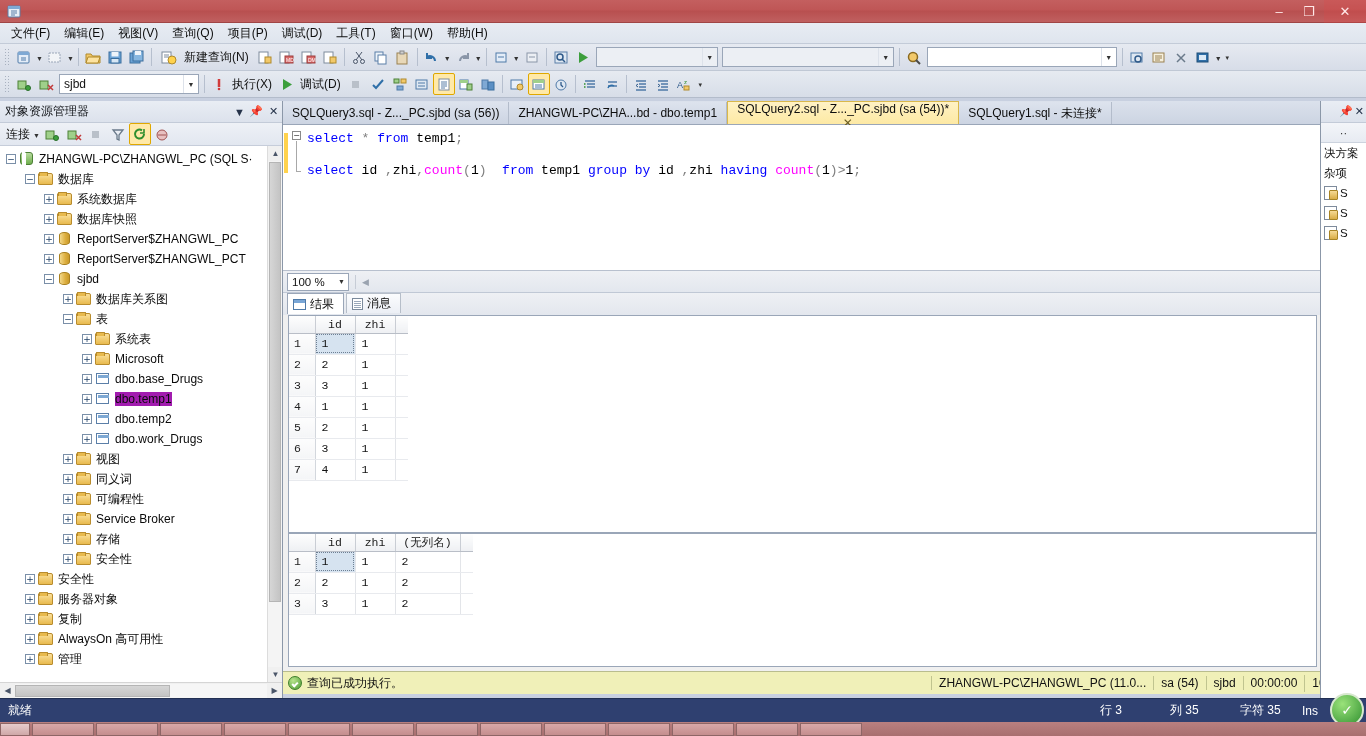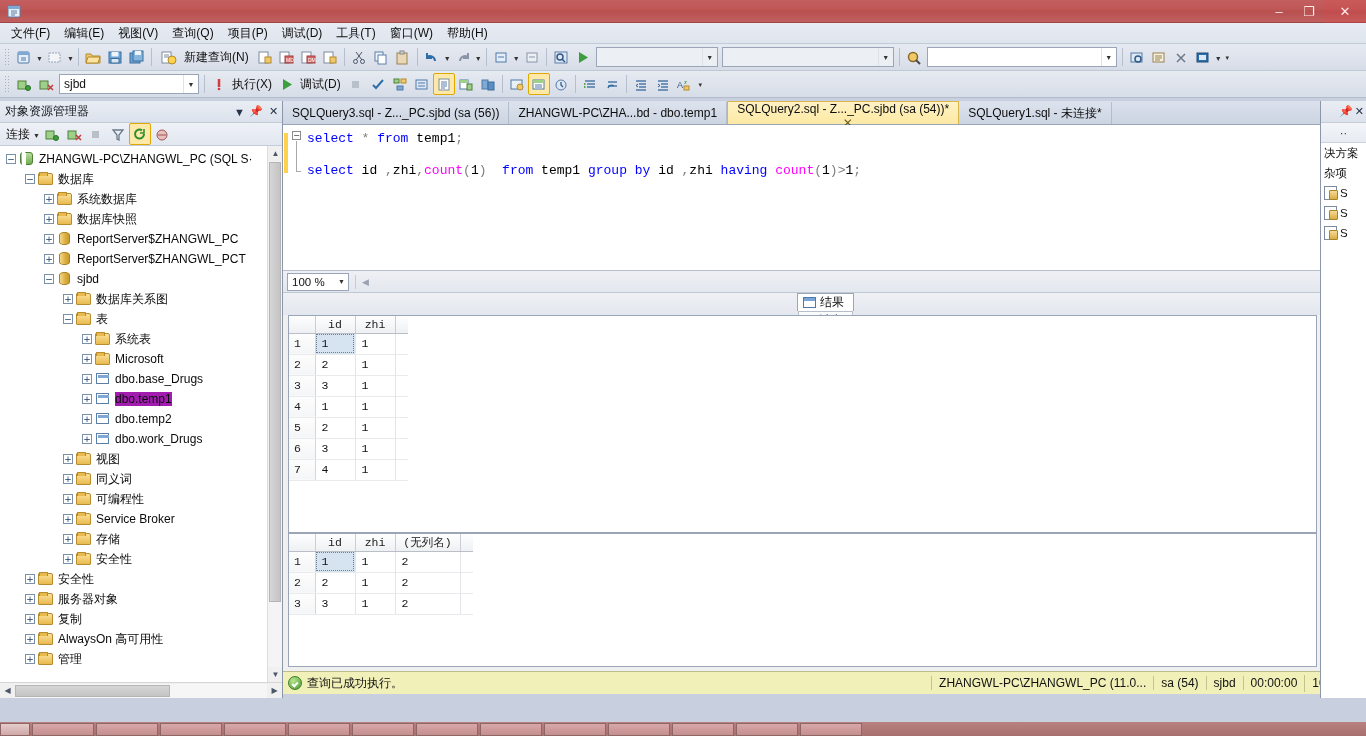--- a/index.html
+++ b/index.html
@@ -264,22 +264,22 @@
   .zoom-combo .v { flex:1; padding-left:4px; }
   .zoom-combo .a { width:13px;text-align:center;font-size:7px;color:#333; }
   .zoomstrip .lsep { width:1px;height:14px;background:#c6ccd6;margin:0 6px; }
   .zoomstrip .navarrow { font-size:9px;color:#9aa3b0; }
 
   
   .results {
     position: absolute; left: 283px; top: 293px; width: 1083px; height: 378px;
     background: #f0f0f0;
   }
-  .res-tabs { height: 22px; display: flex; align-items: center; padding-left: 4px;
-    background: linear-gradient(to bottom,#eef0f4,#e3e7ee); flex-direction: column; }
+  .res-tabs { height: 22px; display: flex; align-items: flex-start; padding-left: 4px;
+    background: linear-gradient(to bottom,#eef0f4,#e3e7ee); }
   .res-tab {
     height: 20px; display: flex; align-items: center; gap: 4px;
     padding: 0 9px 0 5px; font-size: 12px; color: #0b0b0b;
     border: 1px solid #b6bec9; border-bottom: none;
     background: linear-gradient(to bottom,#fbfcfe,#eceff5);
     margin-right: 2px;
   }
   .res-tab.active { background:#fff; border-color:#9aa6b8; height:21px; }
   .rt-ico-grid {
     width: 13px; height: 11px; background: #fff; border: 1px solid #4f7aa8; position: relative;
@@ -1181,20 +1181,28 @@
           <span class="rp-file-ico"></span>
           <span>S</span>
         </div>
         <div class="rp-row">
           <span class="rp-file-ico"></span>
           <span>S</span>
         </div>
       </div>
   </div>
 
+  <div class="statusbar">
+    <div class="sb-ready">就绪</div>
+    <div class="sb-field">行 3</div>
+    <div class="sb-field">列 35</div>
+    <div class="sb-field">字符 35</div>
+    <div class="sb-ins">Ins</div>
+    <div class="sb-circle">✓</div>
+  </div>
 
   <div class="taskbar">
     <div class="tb-item first"></div>
     <div class="tb-item"></div>
     <div class="tb-item"></div>
     <div class="tb-item"></div>
     <div class="tb-item"></div>
     <div class="tb-item"></div>
     <div class="tb-item"></div>
     <div class="tb-item"></div>

